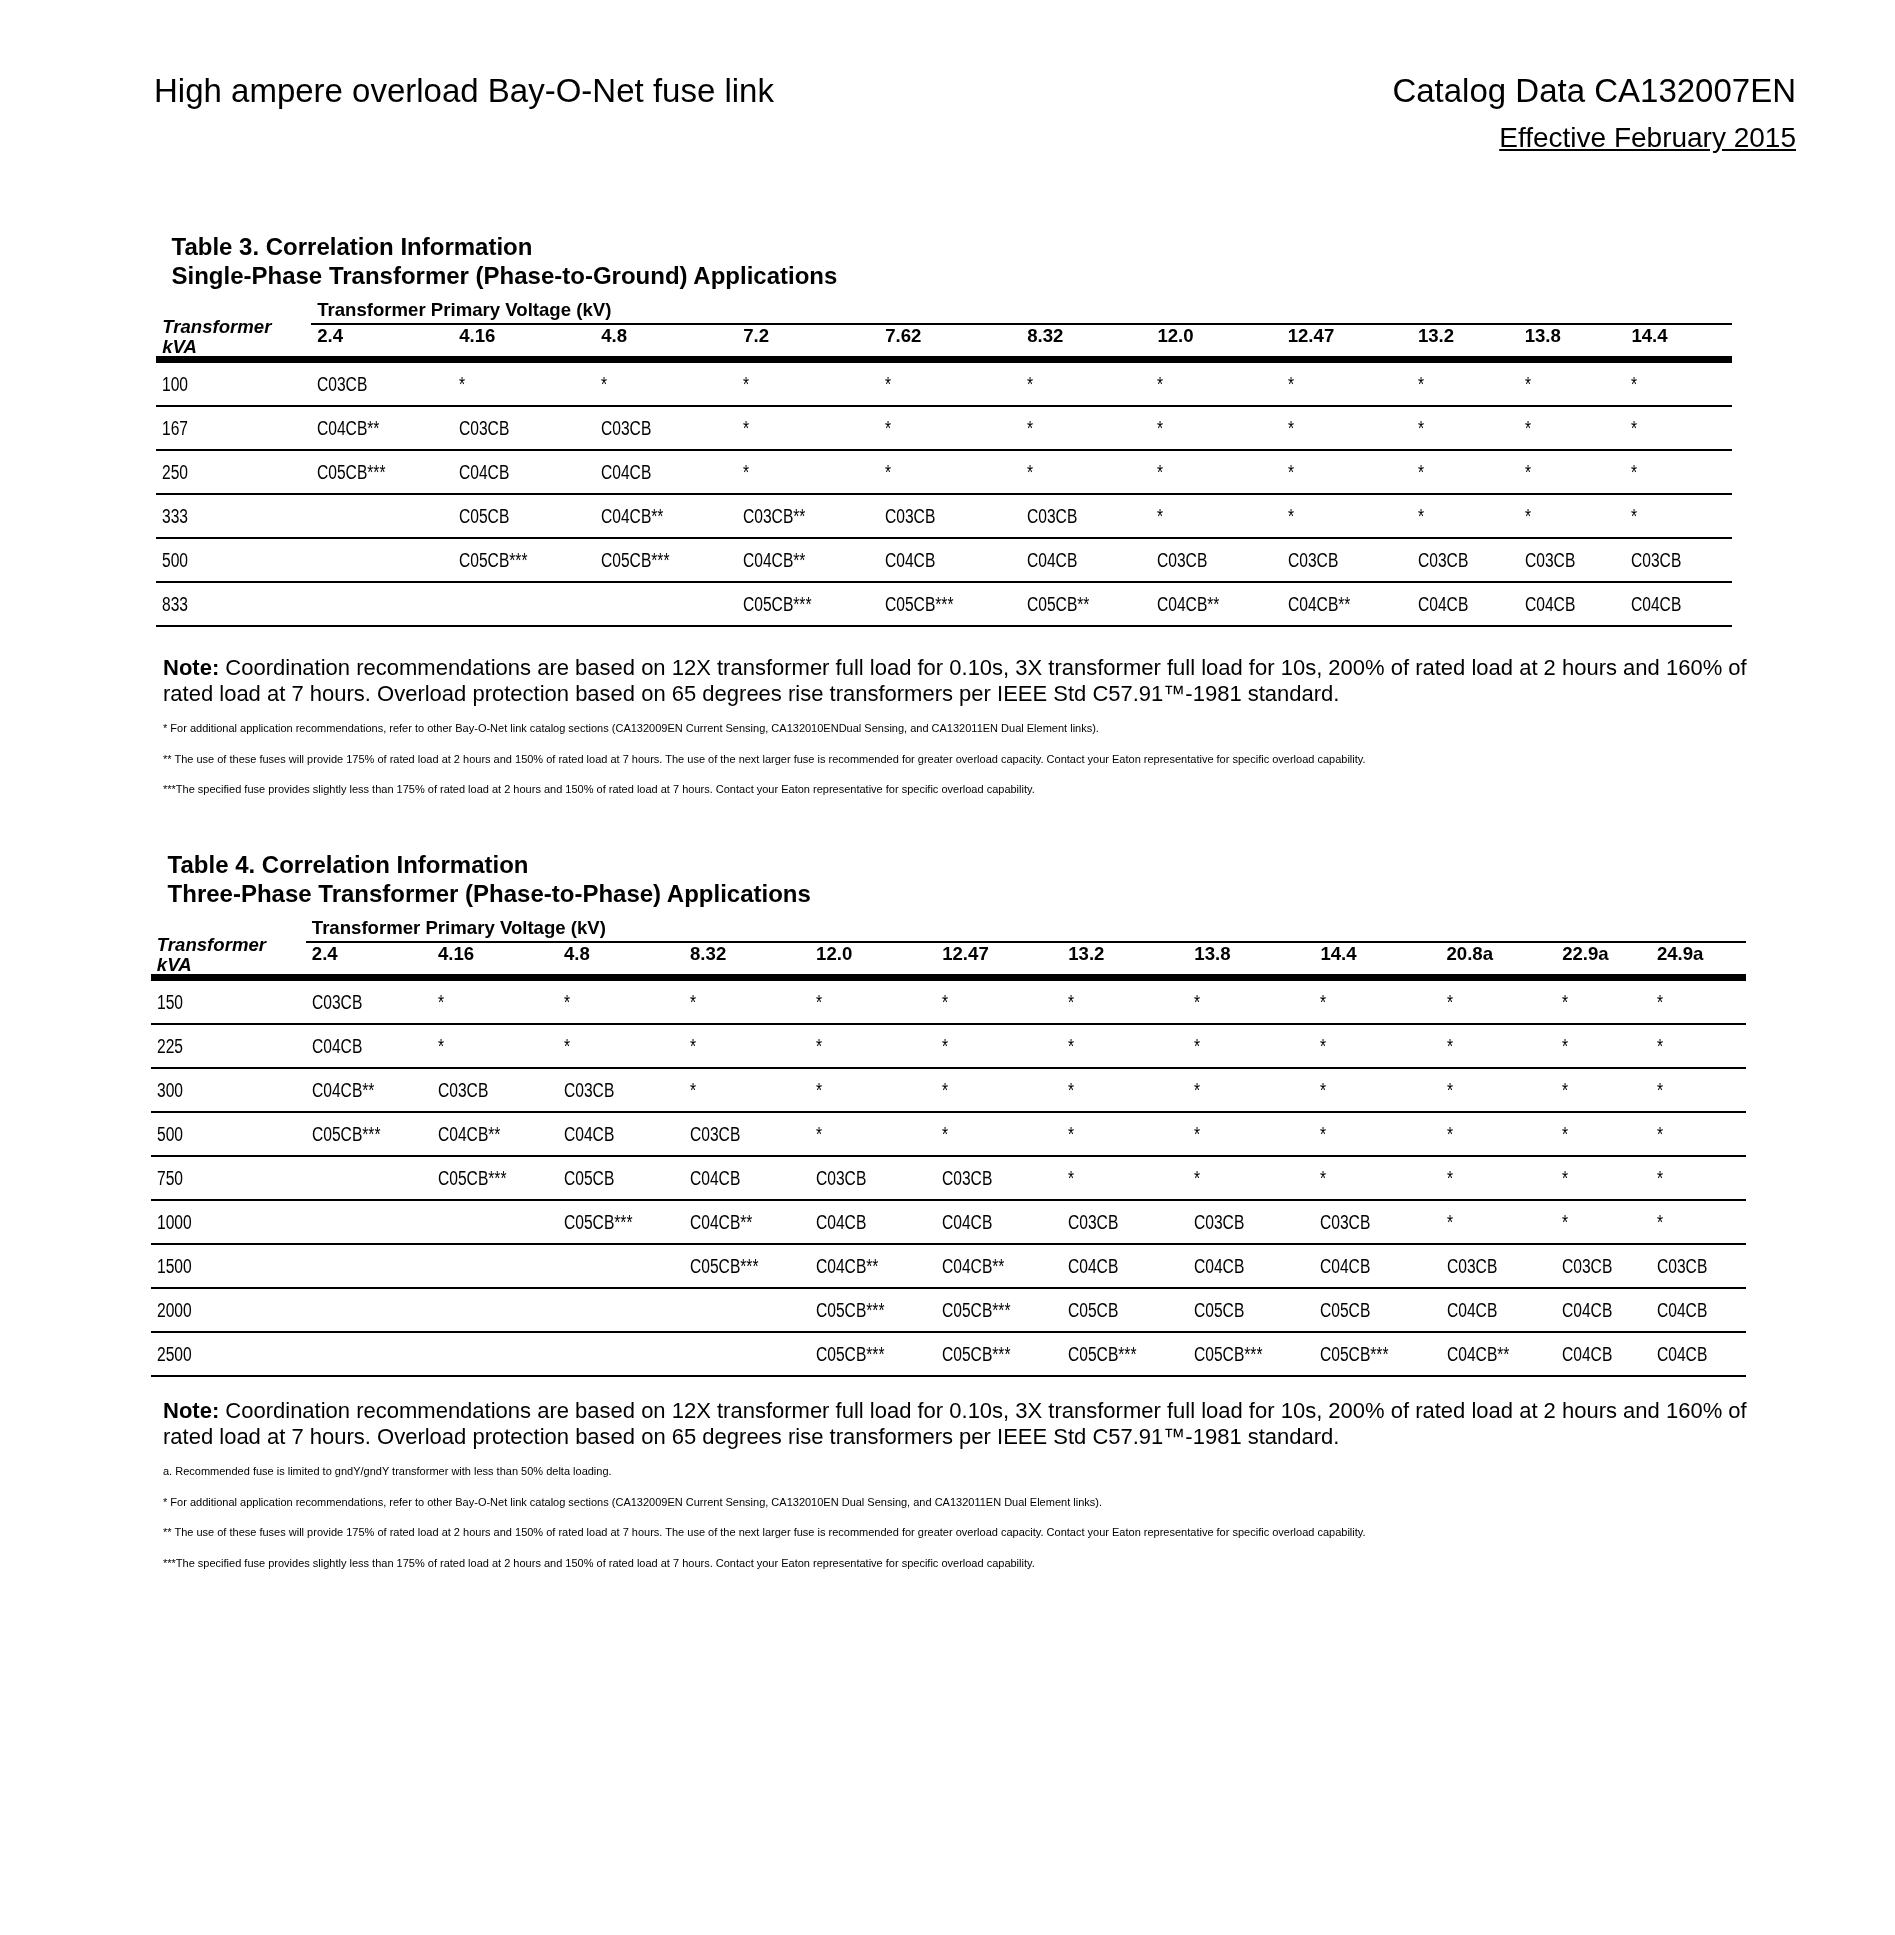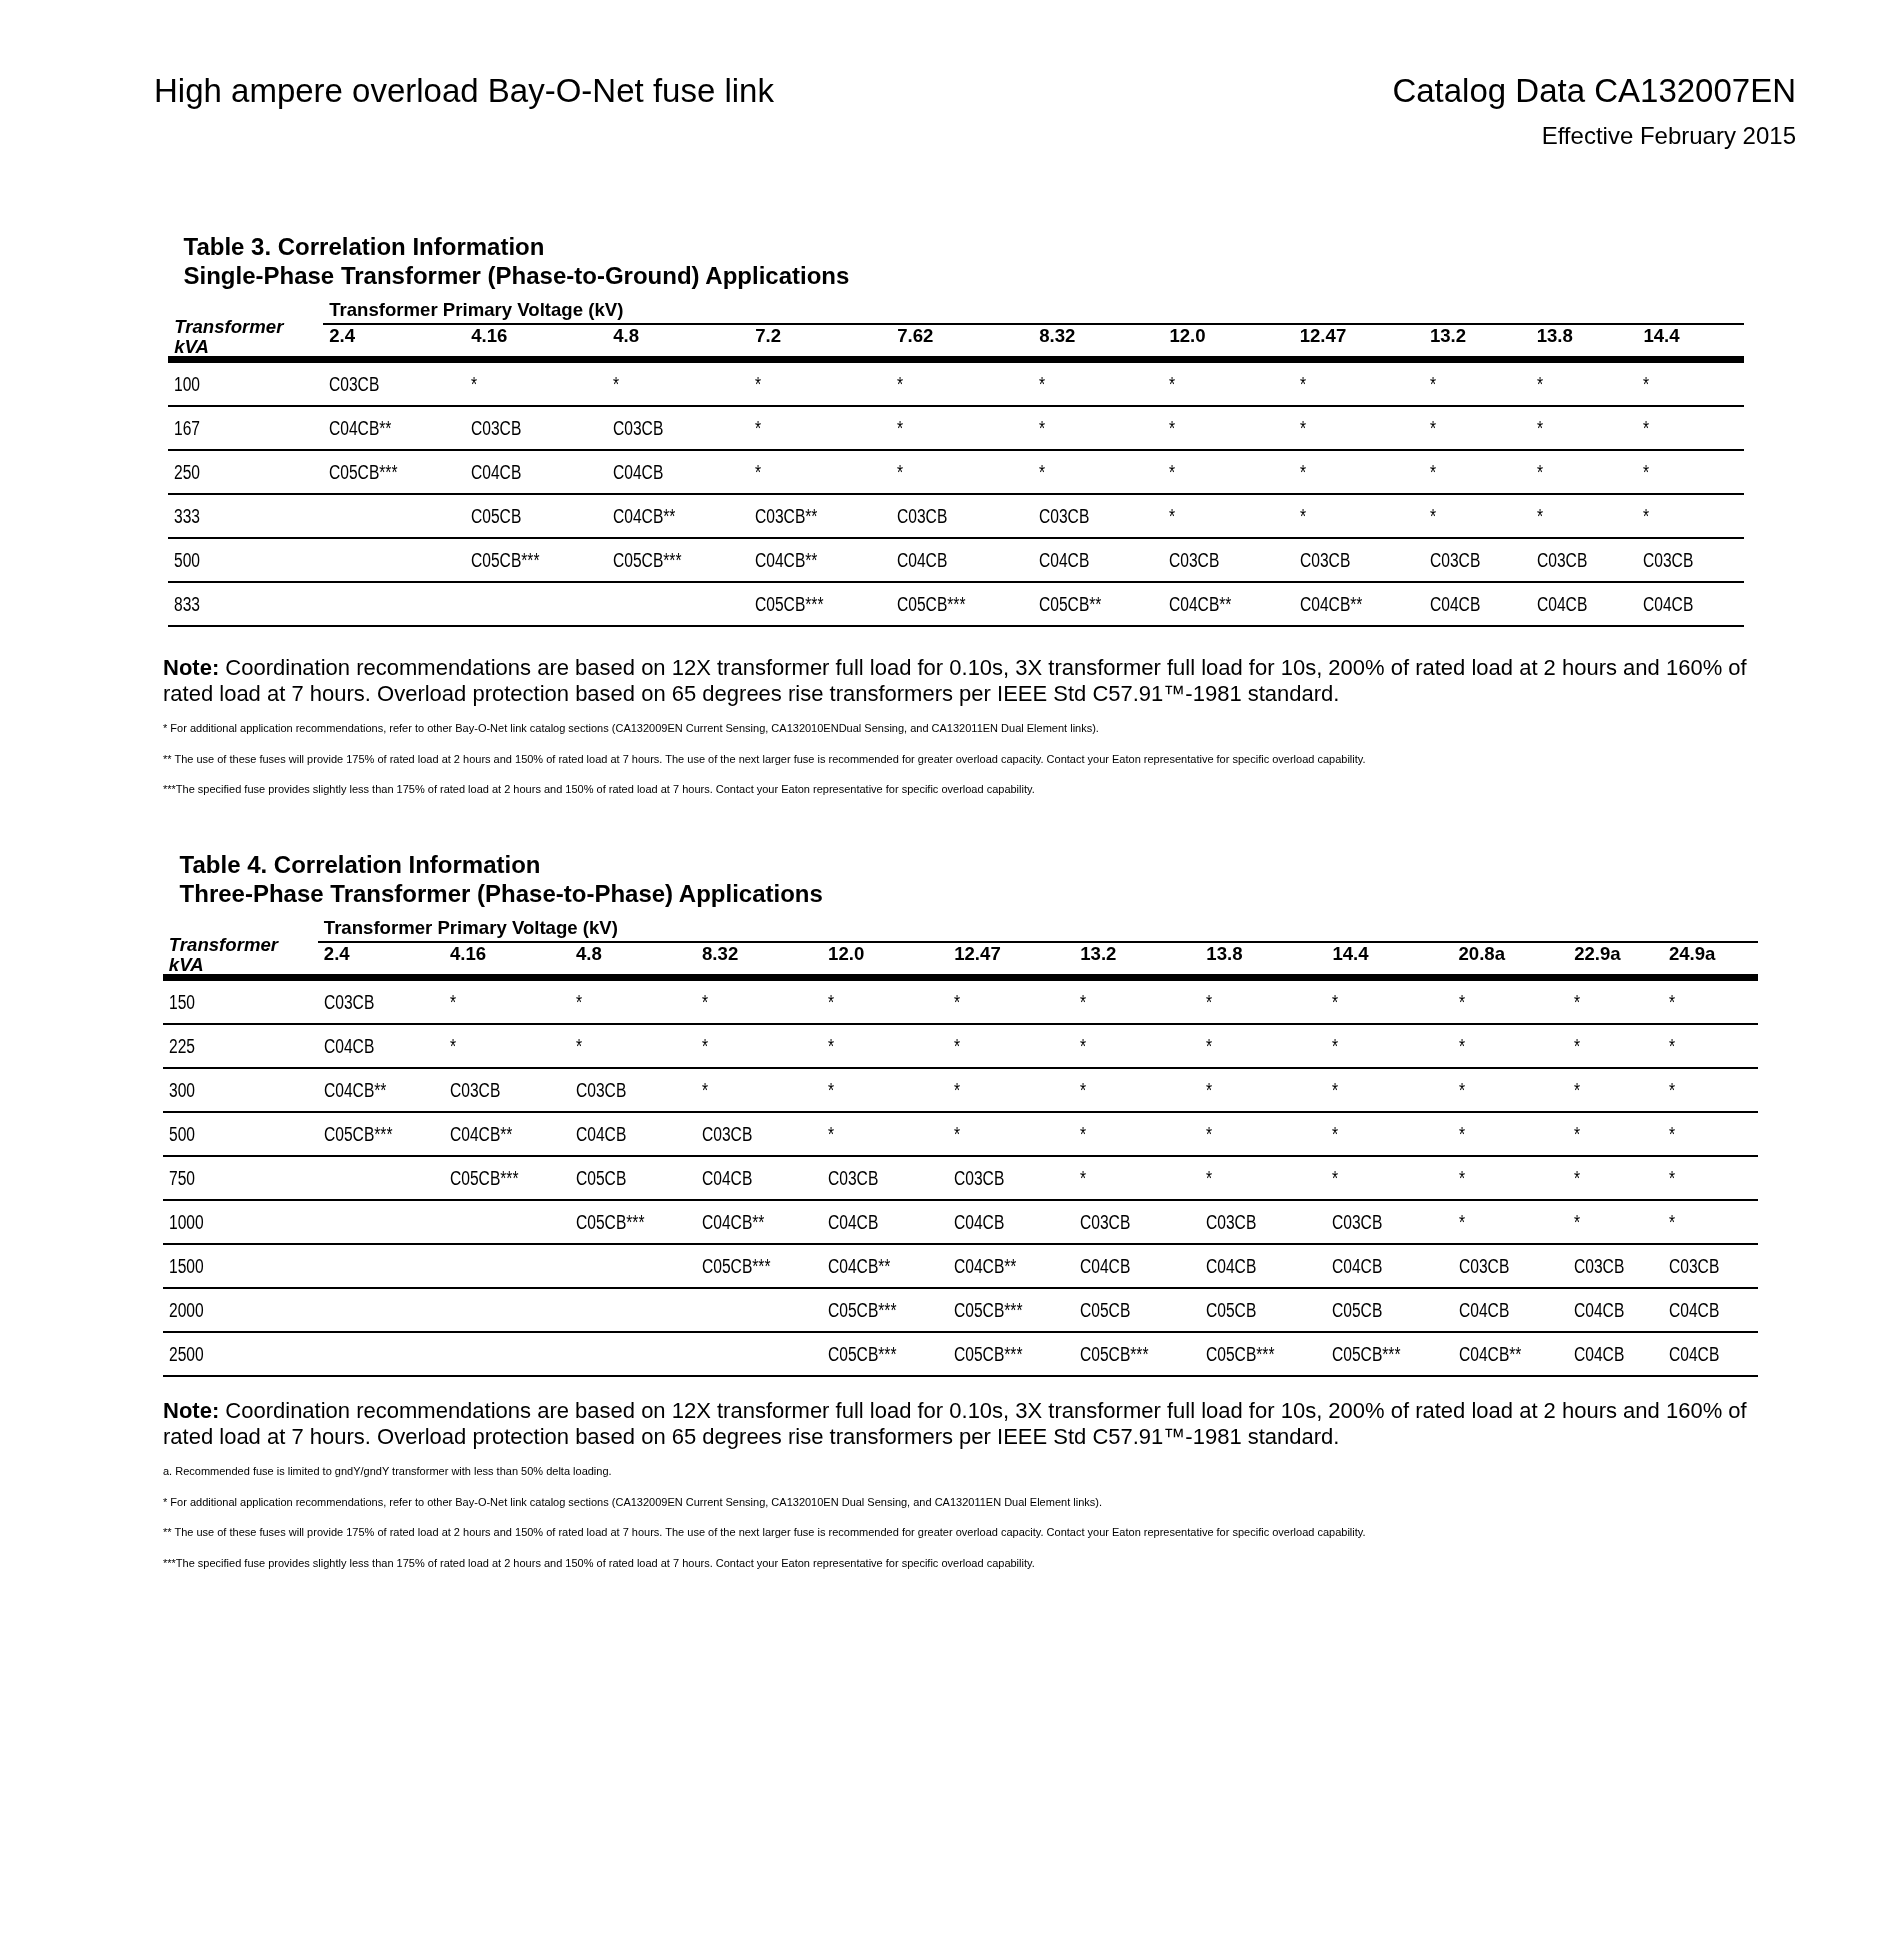--- a/index.html
+++ b/index.html
@@ -1,23 +1,23 @@
 <!DOCTYPE html>
 <html style="font-size:6.2px"><head>
 <meta charset="utf-8">
 <style>
   html, body { margin:0; padding:0; background:#ffffff; }
   body { width:1896px; height:2453px; position:relative; overflow:hidden;
          font-family:"Liberation Sans", sans-serif; color:#000; }
   .hdr-left { position:absolute; left:154px; top:72px; font-size:33px; letter-spacing:0px; }
   .hdr-right { position:absolute; right:100px; top:72px; font-size:33px; text-align:right; }
   .hdr-right .strong { font-weight:normal;text-align:right; }
-  .hdr-eff { position:absolute; right:100px; top:122px; font-size:24px; text-align:right; }
-
-  .table-block { position:absolute; left:168px; width:1576px; }
+  .hdr-eff { position:absolute; right:100px; top:122px; font-size:28px; text-align:right;text-decoration:underline; }
+
+  .table-block { position:absolute; left:156px; width:1576px; }
   .tcap { font-weight:bold; font-size:24px; line-height:29px; }
   .tcap-wrap { margin-left:15.5px; }
   table.corr { border-collapse:collapse; width:100%; margin-top:9px; }
   table.corr th, table.corr td { text-align:left; vertical-align:top; padding:0 0 0 6.2px; }
   table.corr th { font-weight:bold; font-size:18.6px; }
   .grp-row th { height:24px; vertical-align:bottom; padding-bottom:3.1px; }
   .grp-label { border-bottom:2.3px solid #000; }
   .col-row th { height:31px; vertical-align:middle; border-bottom:7px solid #000; }
   .kva-head { vertical-align:bottom !important; line-height:19.4px;font-style:italic; }
   table.corr td { font-size:20px; height:42px; vertical-align:middle; border-bottom:2.3px solid #000;

